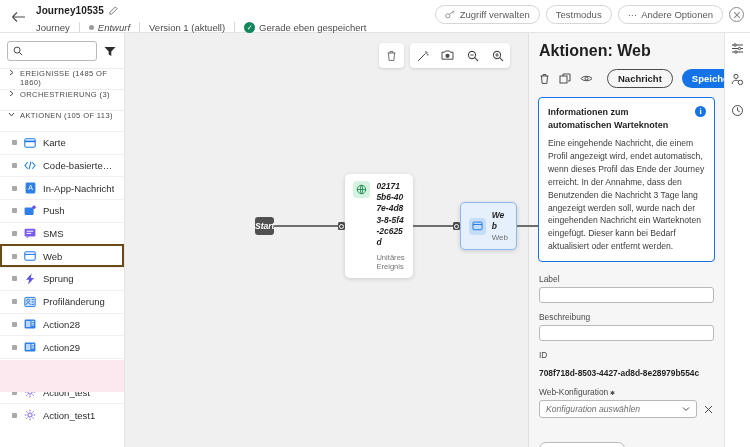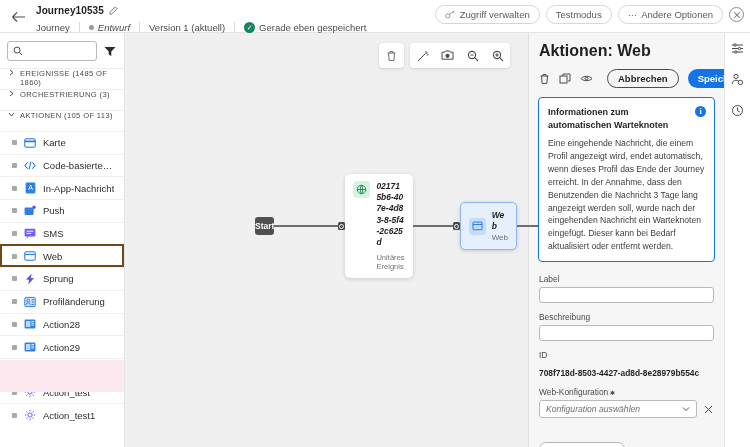--- a/index.html
+++ b/index.html
@@ -49,21 +49,21 @@
   .item.selected { outline:2px solid #6b4a17; outline-offset:-2px; z-index:3; background:#fff;}
   .hl-band { position:absolute; left:0; right:0; height:32px; background:#fce9ef; z-index:1; }
 
   
   .canvas { flex:1; background:#f0f0f0; position:relative; min-width:0; }
   .canvas-toolbar { position:absolute; top:10px; right:18px; display:flex; align-items:center; gap:6px; z-index:5;}
   .tb-group { background:#fff; border-radius:4px; box-shadow:0 1px 3px rgba(0,0,0,.14); display:flex; align-items:center; height:25px; }
   .tb-btn { width:25px; height:25px; display:flex; align-items:center; justify-content:center; color:#4b4b4b; }
 
   .flow { position:absolute; left:0; top:148px; width:100%; height:90px; display:flex; align-items:center; }
-  .start-node { margin-left:130px; width:32px; height:18px; background:#505050; border-radius:3px; color:#fff; font-size:8.5px; display:flex; align-items:center; justify-content:center; font-weight:bold;}
+  .start-node { margin-left:130px; width:32px; height:18px; background:#505050; border-radius:3px; color:#fff; font-size:8.5px; display:flex; align-items:center; justify-content:center; font-weight:bold;font-style:italic;}
   .edge { height:1.6px; background:#6e6e6e; flex:0 0 auto; }
   .port { width:7px; height:8px; background:#4b4b4b; border-radius:1.5px; display:flex; align-items:center; justify-content:center; flex:0 0 7px;}
   .port::after { content:""; width:3px; height:3px; border:1px solid #fff; border-radius:50%;}
   .node { background:#fff; border-radius:5px; box-shadow:0 1px 4px rgba(0,0,0,.16); display:flex; padding:7px 8px; gap:6px; align-items:flex-start; }
   .node-ev { width:105px; }
   .node-ico { width:17px; height:17px; border-radius:4px; display:flex; align-items:center; justify-content:center; flex:0 0 17px;}
   .ico-green { background:#d6f2e0; }
   .ico-blue { background:#c6ddf8; }
   .ico-orange { background:#fbe2cd; }
   .node-txt { min-width:0; }
@@ -501,21 +501,21 @@
                 <rect x="1" y="3" width="7" height="7"></rect>
                 <path d="M4 3V1h7v7H9"></path>
               </svg>
           </div>
           <div class="rp-ico">
             <svg width="13" height="9" viewBox="0 0 13 9" fill="none" stroke="#4b4b4b" stroke-width="1">
                 <path d="M1 4.5C3 1.6 10 1.6 12 4.5 10 7.4 3 7.4 1 4.5z"></path>
                 <circle cx="6.5" cy="4.5" r="1.5"></circle>
               </svg>
           </div>
-          <div class="btn-pill btn-cancel">Abbrechen</div>
+          <div class="btn-pill btn-cancel">Nachricht</div>
           <div class="btn-pill btn-save">Speichern</div>
         </div>
       </div>
 
       <div class="infobox">
         <div class="info-i">i</div>
         <div class="info-h">Informationen zum automatischen Warteknoten</div>
         <div class="info-p">Eine eingehende Nachricht, die einem Profil angezeigt wird, endet automatisch, wenn dieses Profil das Ende der Journey erreicht. In der Annahme, dass den Benutzenden die Nachricht 3 Tage lang angezeigt werden soll, wurde nach der eingehenden Nachricht ein Warteknoten eingefügt. Dieser kann bei Bedarf aktualisiert oder entfernt werden.</div>
       </div>
 

